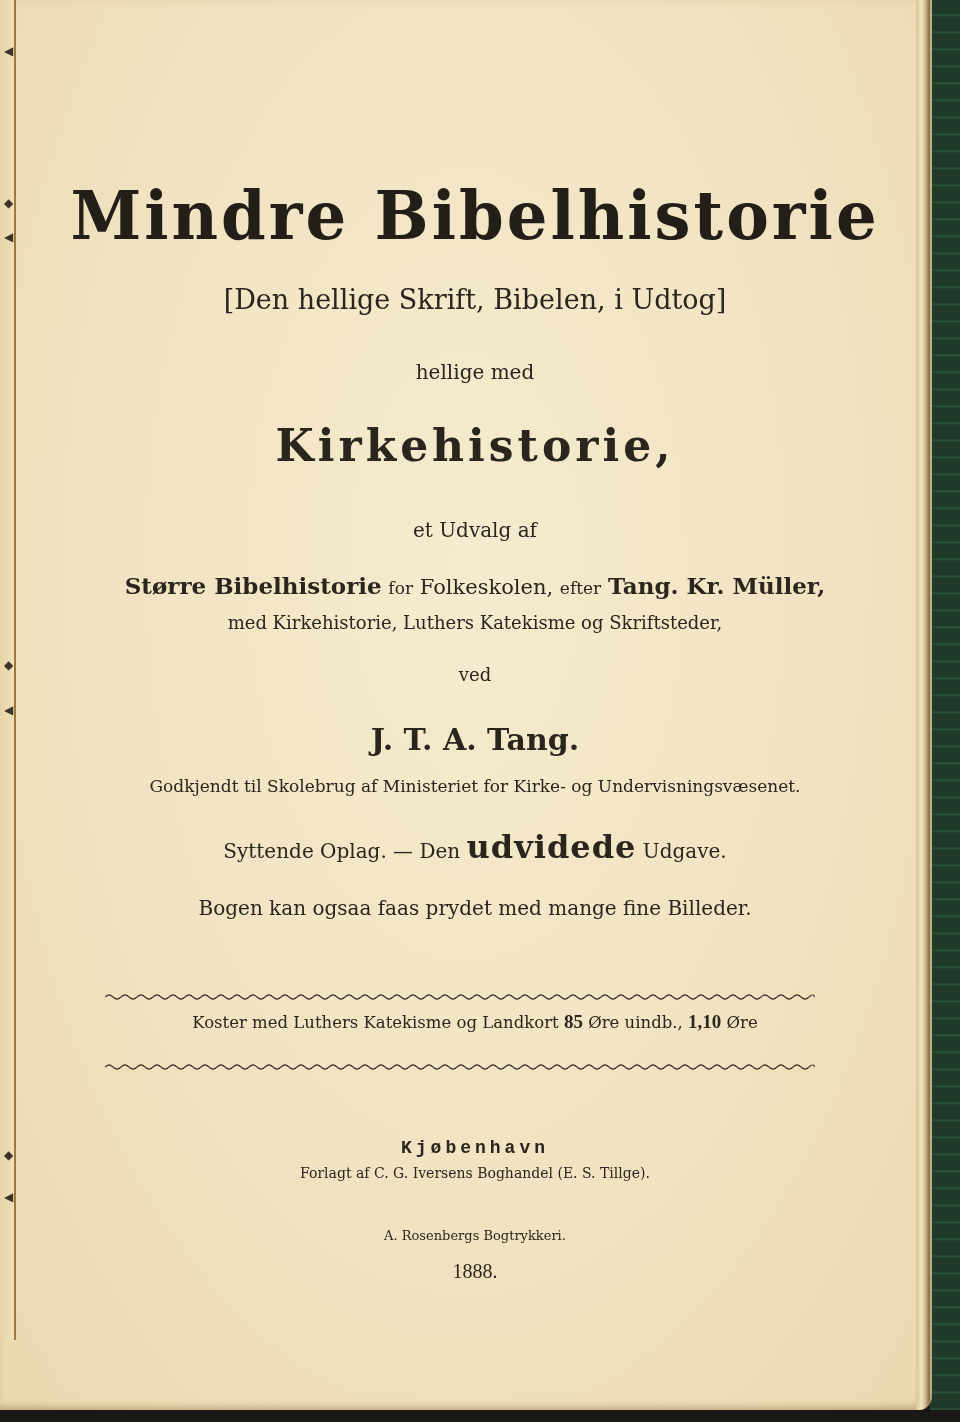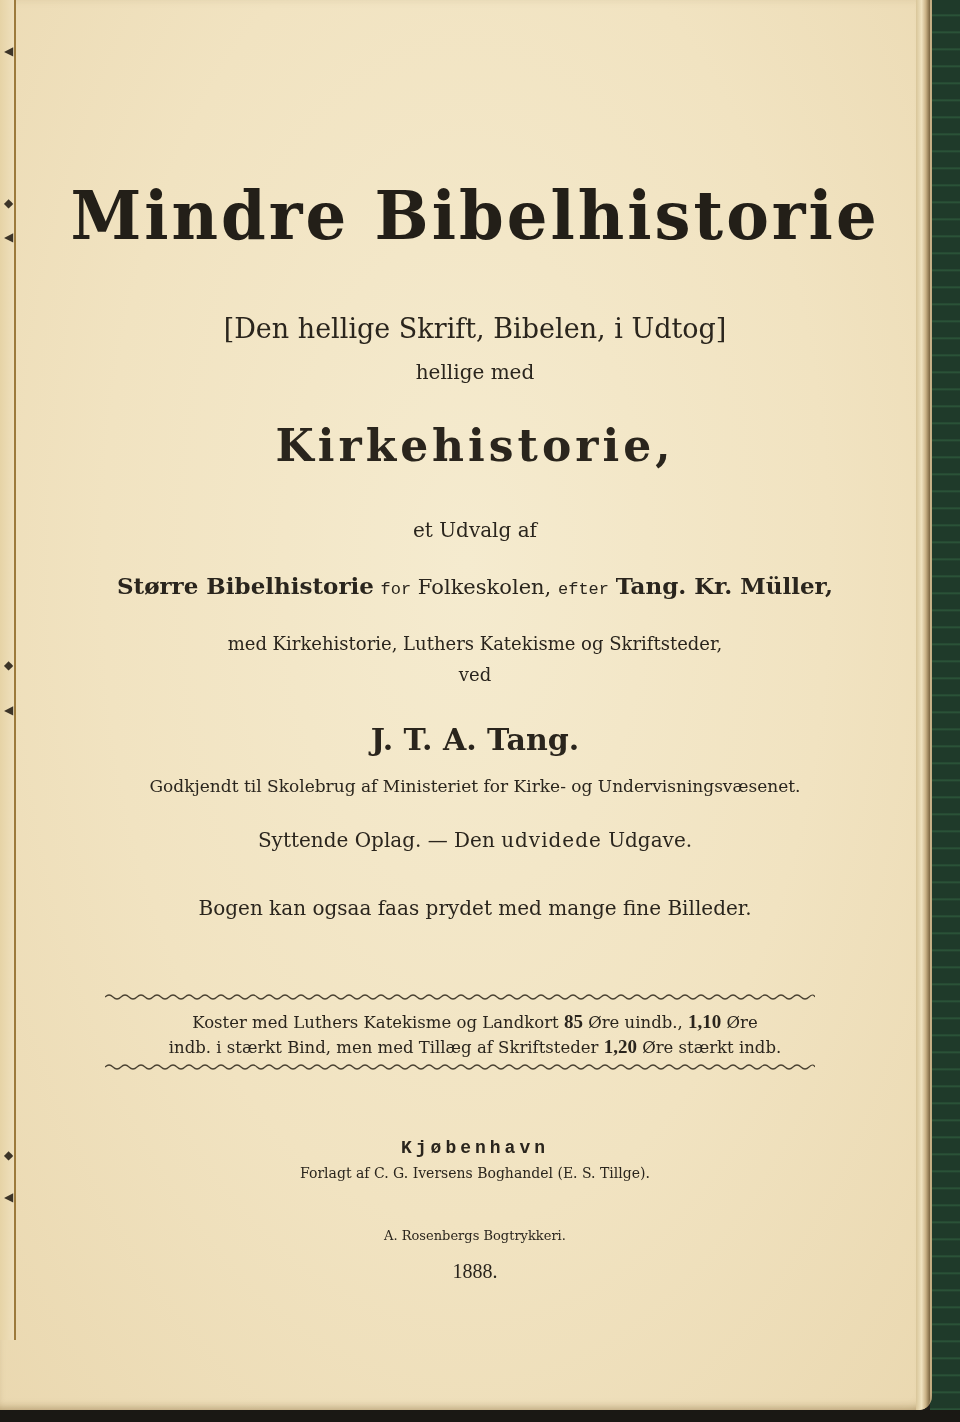--- a/index.html
+++ b/index.html
@@ -89,21 +89,20 @@
     font-weight: bold;
     font-size: 64px;
     letter-spacing: 3px;
     transform: scaleY(1.05);
     color: #231f18;
   }
   .subtitle {
     top: 284px;
     font-family: "DejaVu Serif", serif;
     font-size: 27px;
-    margin-top: 29px;
   }
   .tillige {
     top: 360px;
     font-family: "DejaVu Serif", serif;
     font-size: 20px;
   }
   .kirke {
     top: 420px;
     font-family: "DejaVu Serif", serif;
     font-weight: bold;
@@ -120,24 +119,23 @@
     font-family: "DejaVu Serif", serif;
     font-size: 21px;
   }
   .storre .b {
     font-weight: bold;
     font-size: 23px;
     margin-top: 6px;
   }
   .storre .s {
     font-size: 17px;
-    font-family: Liberation Mono, monospace;
   }
   .med {
-    top: 633px;
+    top: 612px;
     font-family: "DejaVu Serif", serif;
     font-size: 18px;
   }
   .ved {
     top: 664px;
     font-family: "DejaVu Serif", serif;
     font-size: 18px;
   }
   .author {
     top: 722px;
@@ -149,22 +147,22 @@
     top: 776px;
     font-family: "DejaVu Serif", serif;
     font-size: 17px;
   }
   .edition {
     top: 828px;
     font-family: "DejaVu Serif", serif;
     font-size: 20px;
   }
   .edition .big {
-    font-weight: normal;
-    font-size: 20px;
+    font-weight: bold;
+    font-size: 32px;
     letter-spacing: 1px;
   }
   .billeder {
     top: 896px;
     font-family: "DejaVu Serif", serif;
     font-size: 20px;
   }
   .wavy {
     position: absolute;
     left: 65px;
@@ -263,25 +261,20 @@
       </svg>
 
       <div class="line price">
         <div>
           <span>Koster med Luthers Katekisme og Landkort</span>
           <span class="b">85</span>
           <span>Øre uindb.,</span>
           <span class="b">1,10</span>
           <span>Øre</span>
         </div>
-        <div>
-          <span>indb. i stærkt Bind, men med Tillæg af Skriftsteder</span>
-          <span class="b">1,20</span>
-          <span>Øre stærkt indb.</span>
-        </div>
       </div>
 
       <svg class="wavy" style="top:1062px" viewBox="0 0 710 10" preserveAspectRatio="none">
         <path d="M0 5 Q 4 1 8 5 T 16 5 T 24 5 T 32 5 T 40 5 T 48 5 T 56 5 T 64 5 T 72 5 T 80 5 T 88 5 T 96 5 T 104 5 T 112 5 T 120 5 T 128 5 T 136 5 T 144 5 T 152 5 T 160 5 T 168 5 T 176 5 T 184 5 T 192 5 T 200 5 T 208 5 T 216 5 T 224 5 T 232 5 T 240 5 T 248 5 T 256 5 T 264 5 T 272 5 T 280 5 T 288 5 T 296 5 T 304 5 T 312 5 T 320 5 T 328 5 T 336 5 T 344 5 T 352 5 T 360 5 T 368 5 T 376 5 T 384 5 T 392 5 T 400 5 T 408 5 T 416 5 T 424 5 T 432 5 T 440 5 T 448 5 T 456 5 T 464 5 T 472 5 T 480 5 T 488 5 T 496 5 T 504 5 T 512 5 T 520 5 T 528 5 T 536 5 T 544 5 T 552 5 T 560 5 T 568 5 T 576 5 T 584 5 T 592 5 T 600 5 T 608 5 T 616 5 T 624 5 T 632 5 T 640 5 T 648 5 T 656 5 T 664 5 T 672 5 T 680 5 T 688 5 T 696 5 T 704 5 T 710 5" fill="none" stroke="#4a4232" stroke-width="1.2"></path>
       </svg>
 
       <div class="line city">Kjøbenhavn</div>
       <div class="line publisher">Forlagt af C. G. Iversens Boghandel (E. S. Tillge).</div>
       <div class="line printer">A. Rosenbergs Bogtrykkeri.</div>
       <div class="line year">1888.</div>

